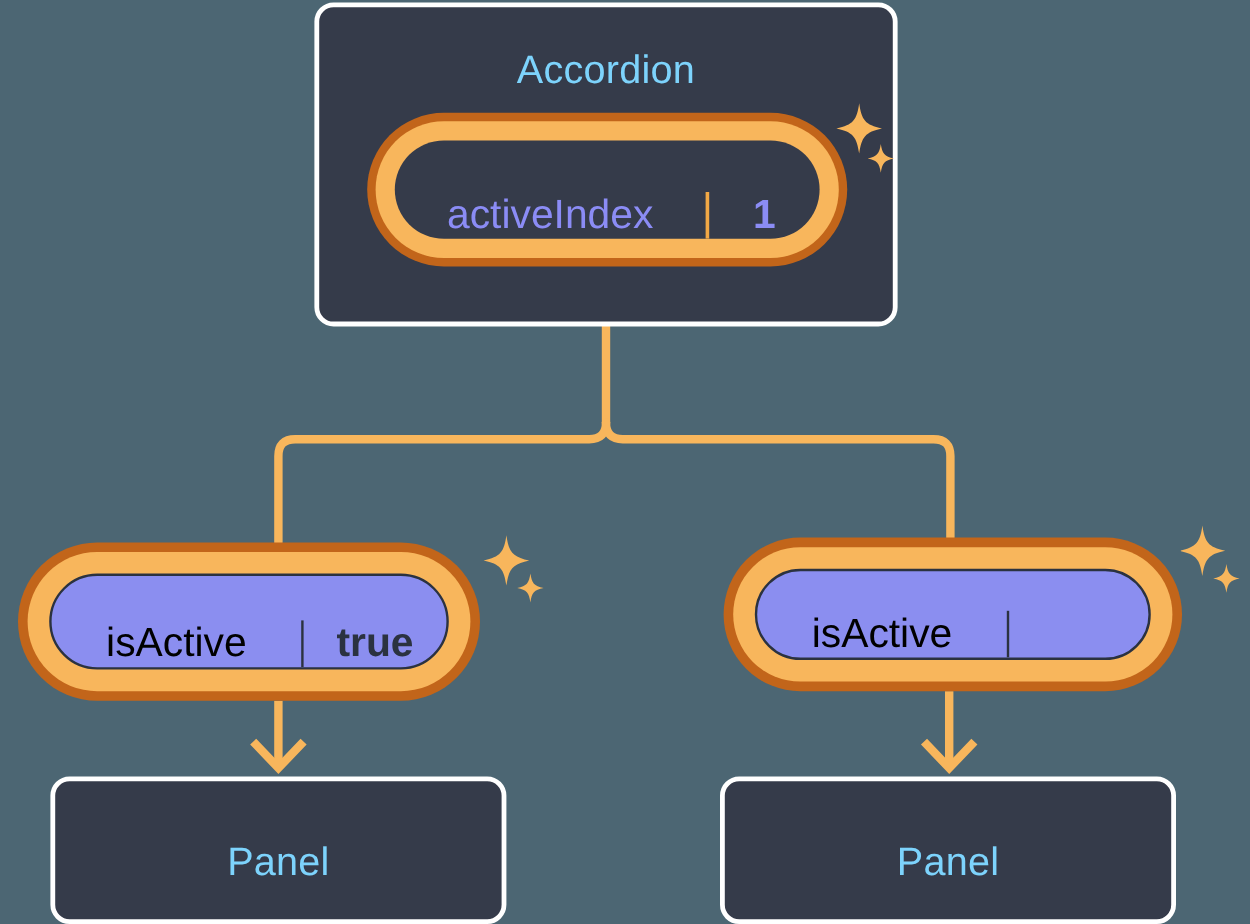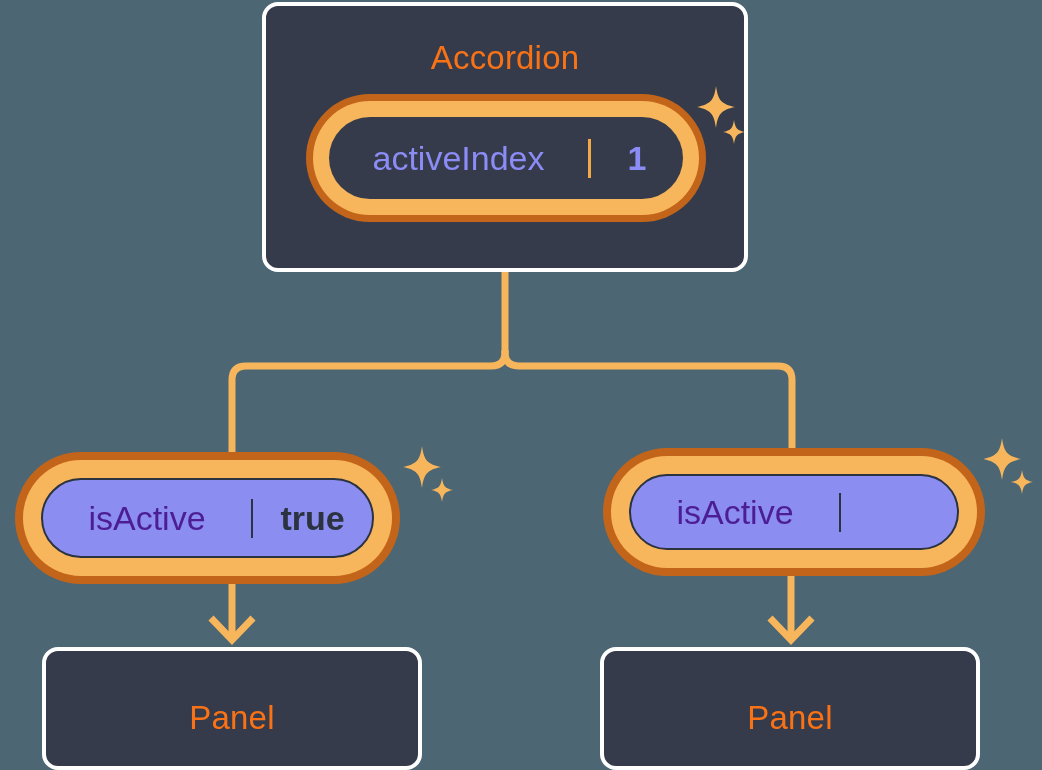--- a/index.html
+++ b/index.html
@@ -39,21 +39,21 @@
     background: #353b4a;
     border: 4px solid #ffffff;
     border-radius: 16px;
     z-index: 3;
   }
   .node-title {
     position: absolute;
     left: 0;
     right: 0;
     text-align: center;
-    color: #f97316;
+    color: #7dd3fc;
     font-size: 33px;
     font-weight: 400;
     letter-spacing: 0.2px;
     white-space: nowrap;
   }
 
   #accordion-box {
     left: 262px;
     top: 2px;
     width: 486px;
@@ -83,21 +83,21 @@
     box-sizing: border-box;
     border-radius: 999px;
     background: #f8b65c;
   }
   
   .pill-inner {
     position: absolute;
     box-sizing: border-box;
     border-radius: 999px;
     display: flex;
-    align-items: center;
+    align-items: flex-end;
     overflow: hidden;
   }
   .pill-key, .pill-val {
     display: flex;
     align-items: center;
     justify-content: center;
     white-space: nowrap;
     box-sizing: border-box;
   }
 
@@ -131,21 +131,21 @@
   
   .pill-purple .pill-mid {
     left: 8px; top: 8px; right: 8px; bottom: 8px;
   }
   .pill-purple .pill-inner {
     left: 18px; top: 18px; right: 18px; bottom: 18px;
     background: #8b8ef0;
     border: 2px solid #2b3240;
   }
   .pill-purple .pill-key {
-    color: #4c1d95;
+    color: #000000;
     font-size: 34px;
   }
   .pill-purple .pill-val {
     color: #2b3240;
     font-size: 34px;
     font-weight: 700;
     flex: 1 1 auto;
   }
 
   #pill-is-active-left {

